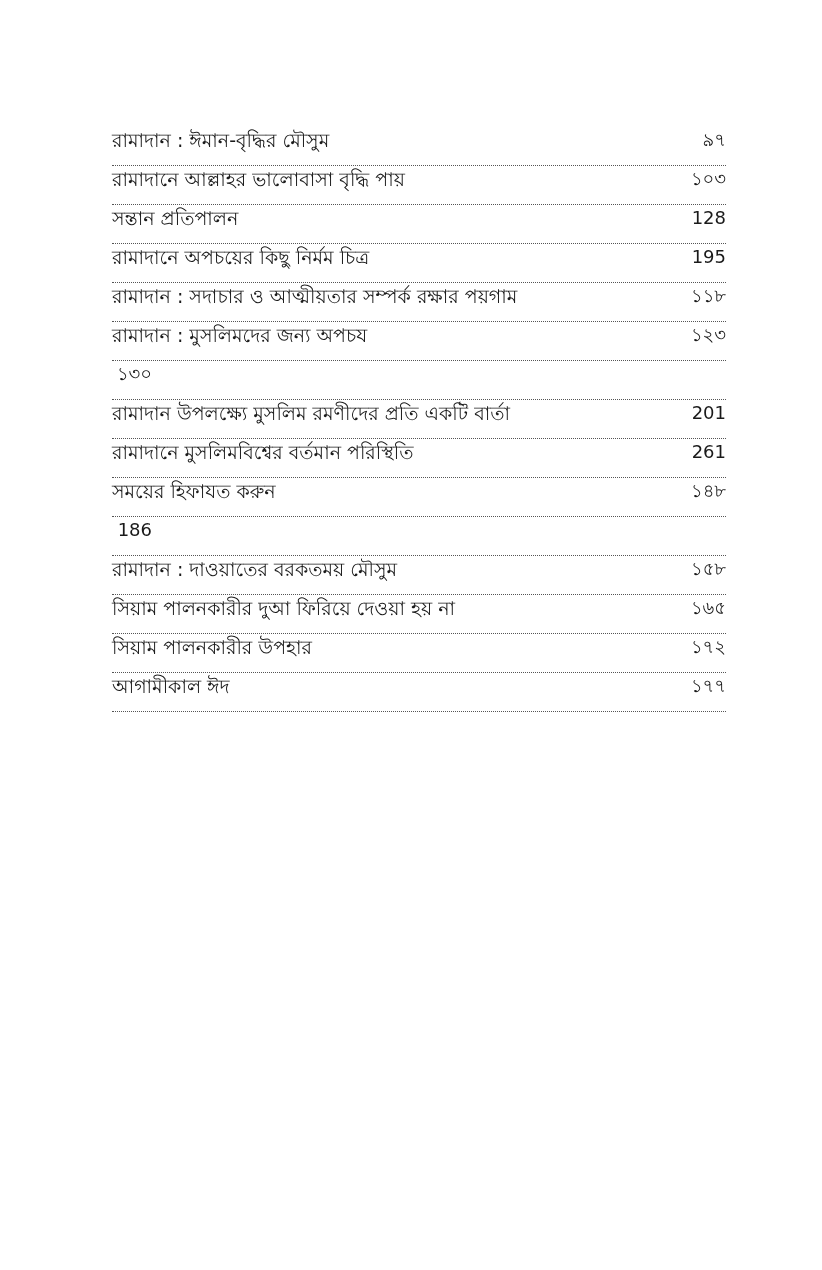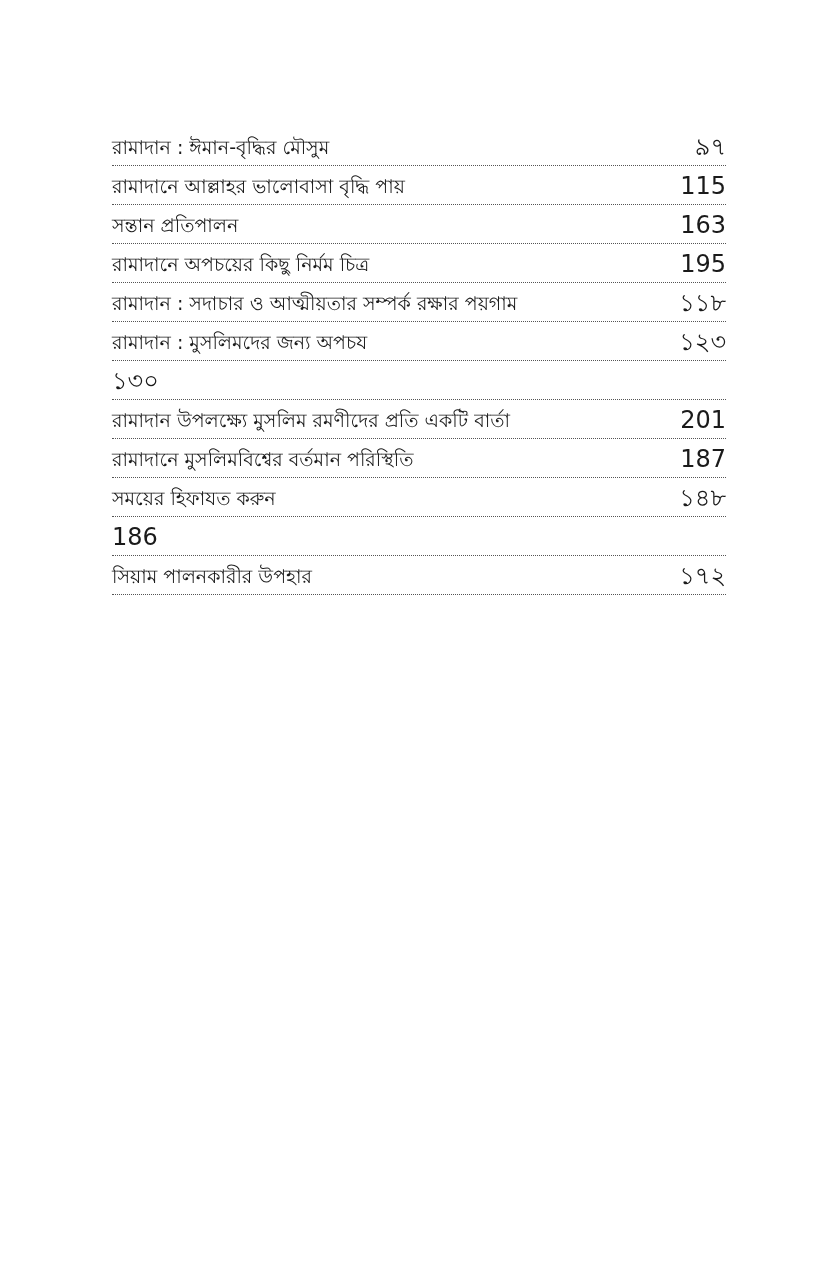--- a/index.html
+++ b/index.html
@@ -16,56 +16,55 @@
       color: #1a1a1a;
     }
     .toc {
       position: absolute;
       left: 112px;
       top: 128px;
       width: 614px;
     }
     .toc-row {
       display: flex;
-      align-items: flex-end;
       justify-content: space-between;
       height: 38px;
       border-bottom: 1px dotted #555555;
       box-sizing: border-box;
       padding-bottom: 6px;
       margin-bottom: 1px;
     }
     .toc-title {
       font-size: 19px;
       line-height: 24px;
       white-space: nowrap;
     }
     .toc-page {
-      font-size: 24px;
+      font-size: 18px;
       line-height: 24px;
       white-space: nowrap;
       text-align: right;
       min-width: 40px;
     }
   </style>
 </head>
 <body>
 
 <div class="toc">
   <div class="toc-row">
     <span class="toc-title">রামাদান : ঈমান-বৃদ্ধির মৌসুম</span>
     <span class="toc-page">৯৭</span>
   </div>
   <div class="toc-row">
     <span class="toc-title">রামাদানে আল্লাহর ভালোবাসা বৃদ্ধি পায়</span>
-    <span class="toc-page">115</span>
+    <span class="toc-page">১০৩</span>
   </div>
   <div class="toc-row">
     <span class="toc-title">সন্তান প্রতিপালন</span>
-    <span class="toc-page">163</span>
+    <span class="toc-page">128</span>
   </div>
   <div class="toc-row">
     <span class="toc-title">রামাদানে অপচয়ের কিছু নির্মম চিত্র</span>
     <span class="toc-page">195</span>
   </div>
   <div class="toc-row">
     <span class="toc-title">রামাদান : সদাচার ও আত্মীয়তার সম্পর্ক রক্ষার পয়গাম</span>
     <span class="toc-page">১১৮</span>
   </div>
   <div class="toc-row">
@@ -74,26 +73,38 @@
   </div>
   <div class="toc-row">
     <span class="toc-page">১৩০</span>
   </div>
   <div class="toc-row">
     <span class="toc-title">রামাদান উপলক্ষ্যে মুসলিম রমণীদের প্রতি একটি বার্তা</span>
     <span class="toc-page">201</span>
   </div>
   <div class="toc-row">
     <span class="toc-title">রামাদানে মুসলিমবিশ্বের বর্তমান পরিস্থিতি</span>
-    <span class="toc-page">187</span>
+    <span class="toc-page">261</span>
   </div>
   <div class="toc-row">
     <span class="toc-title">সময়ের হিফাযত করুন</span>
     <span class="toc-page">১৪৮</span>
   </div>
   <div class="toc-row">
     <span class="toc-page">186</span>
   </div>
   <div class="toc-row">
+    <span class="toc-title">রামাদান : দাওয়াতের বরকতময় মৌসুম</span>
+    <span class="toc-page">১৫৮</span>
+  </div>
+  <div class="toc-row">
+    <span class="toc-title">সিয়াম পালনকারীর দুআ ফিরিয়ে দেওয়া হয় না</span>
+    <span class="toc-page">১৬৫</span>
+  </div>
+  <div class="toc-row">
     <span class="toc-title">সিয়াম পালনকারীর উপহার</span>
     <span class="toc-page">১৭২</span>
+  </div>
+  <div class="toc-row">
+    <span class="toc-title">আগামীকাল ঈদ</span>
+    <span class="toc-page">১৭৭</span>
   </div>
 </div>
 
 </body></html>

